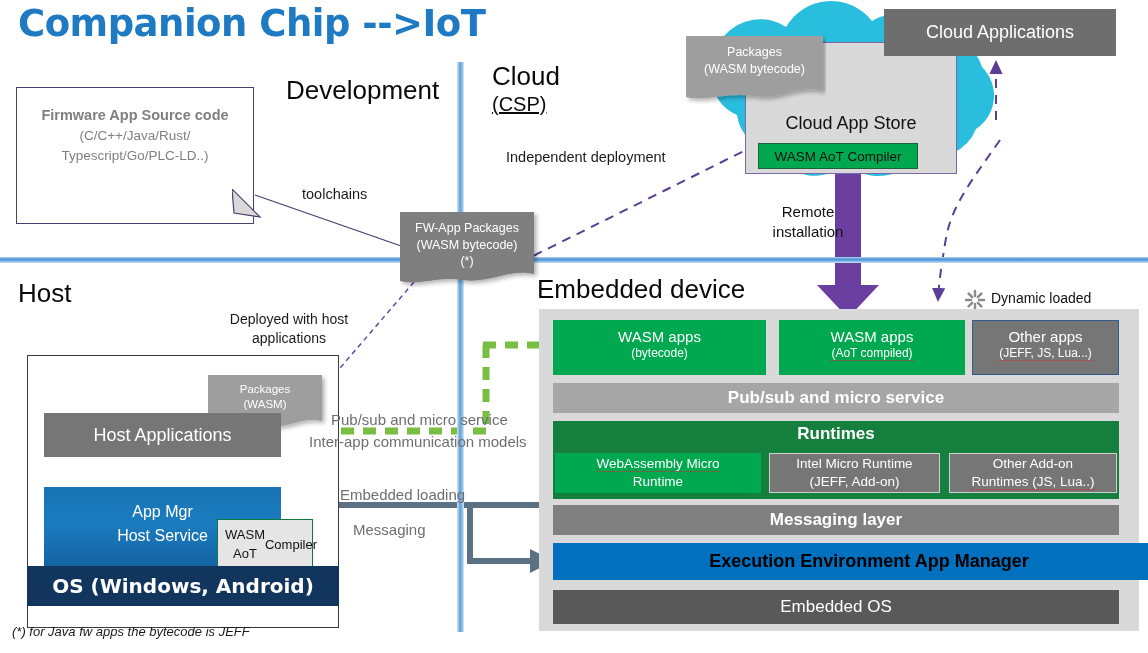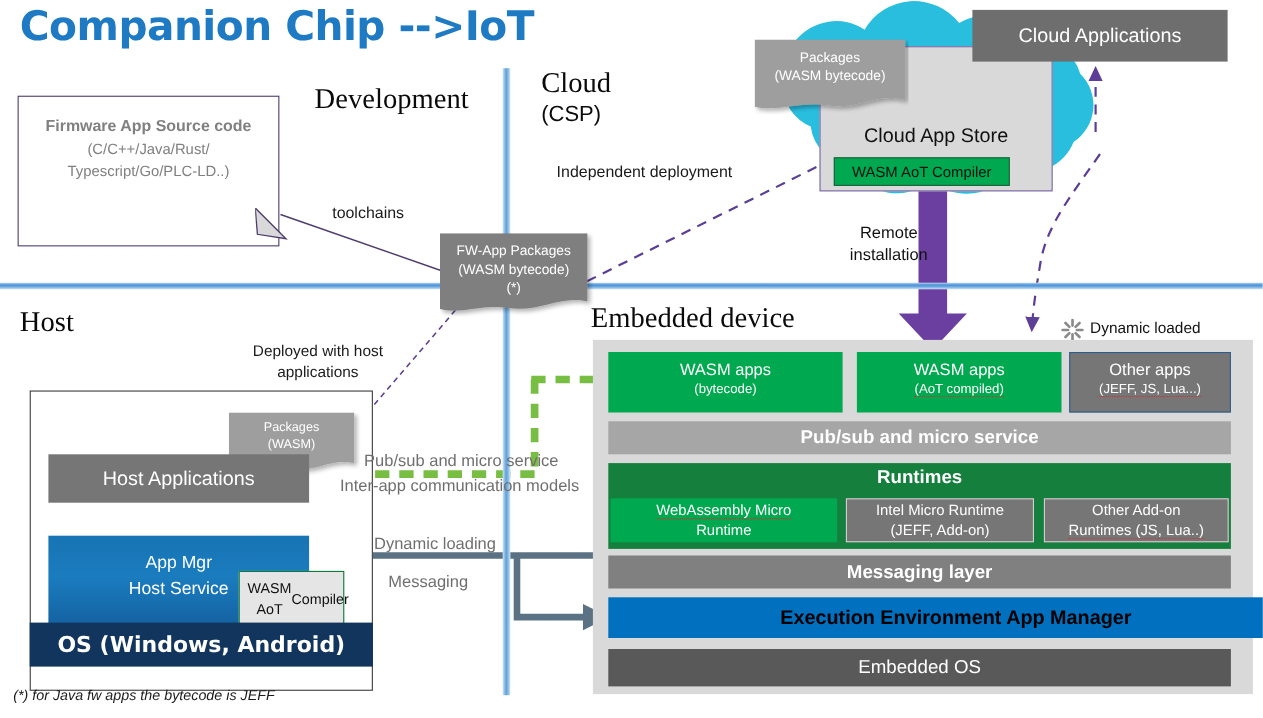--- a/index.html
+++ b/index.html
@@ -18,21 +18,21 @@
     left:18px; top:2px;
     font-size:37px; font-weight:bold;
     color:#1F7AC4;
     letter-spacing:-0.5px;
     font-family:"DejaVu Sans", sans-serif;
   }
 
   
   .heading {
     font-size:26px; color:#0a0a0a; font-weight:normal;
-    font-family:Liberation Serif, serif;
+    font-family:Liberation Sans, sans-serif;
   }
   .heading-sub { font-size:20px; color:#0a0a0a; }
 
   
   .divider-h {
     left:0; top:257px; width:1148px; height:6px;
     background:linear-gradient(to bottom,#bcd8ef 0%,#4a90d9 35%,#6aa9e0 60%,#cfe3f5 100%);
   }
   .divider-v {
     left:457px; top:62px; width:7px; height:570px;
@@ -305,21 +305,21 @@
     <div class="t1">Firmware App Source code</div>
     <div class="t2">(C/C++/Java/Rust/</div>
     <div class="t2">Typescript/Go/PLC-LD..)</div>
   </div>
   <svg class="abs" id="fw-tail" viewBox="0 0 30 30">
     <path d="M0,0 L28,28 L2,24 z" fill="#d9d9d9" stroke="#4e3c6e" stroke-width="1.2"></path>
   </svg>
 
   <div class="abs heading" style="left:286px; top:75px;">Development</div>
   <div class="abs heading" style="left:492px; top:61px;">Cloud</div>
-  <div class="abs heading-sub" style="left:492px; top:93px;">(CSP)</div>
+  <div class="abs heading-sub" style="left:492px; top:93px;text-decoration:underline;">(CSP)</div>
   <div class="abs heading" style="left:18px; top:278px;">Host</div>
   <div class="abs heading" style="left:537px; top:274px;">Embedded device</div>
 
   <div class="abs" id="cas">
     <div class="cas-title">Cloud App Store</div>
     <div class="abs" id="cas-compiler">
       <span>WASM AoT Compiler</span>
     </div>
   </div>
 
@@ -438,21 +438,21 @@
   </div>
 
   <div class="abs" style="left:212px; top:310px; width:154px; text-align:center; font-size:14px; color:#1a1a1a; line-height:1.35;">
     <div>Deployed with host</div>
     <div>applications</div>
   </div>
 
   <div class="abs lbl-gray" style="left:331px; top:411px;">Pub/sub and micro service</div>
   <div class="abs lbl-gray" style="left:309px; top:433px;">Inter-app communication models</div>
 
-  <div class="abs lbl-gray" style="left:340px; top:486px;">Dynamic loading</div>
+  <div class="abs lbl-gray" style="left:340px; top:486px;">Embedded loading</div>
   <div class="abs lbl-gray" style="left:353px; top:521px;">Messaging</div>
 
   <div class="abs" style="left:991px; top:290px; font-size:14px; color:#111;">Dynamic loaded</div>
 
   <div class="abs" id="note-bottom">
     <span>(*) for Java fw apps the bytecode is JEFF</span>
   </div>
 
 </div>
 

